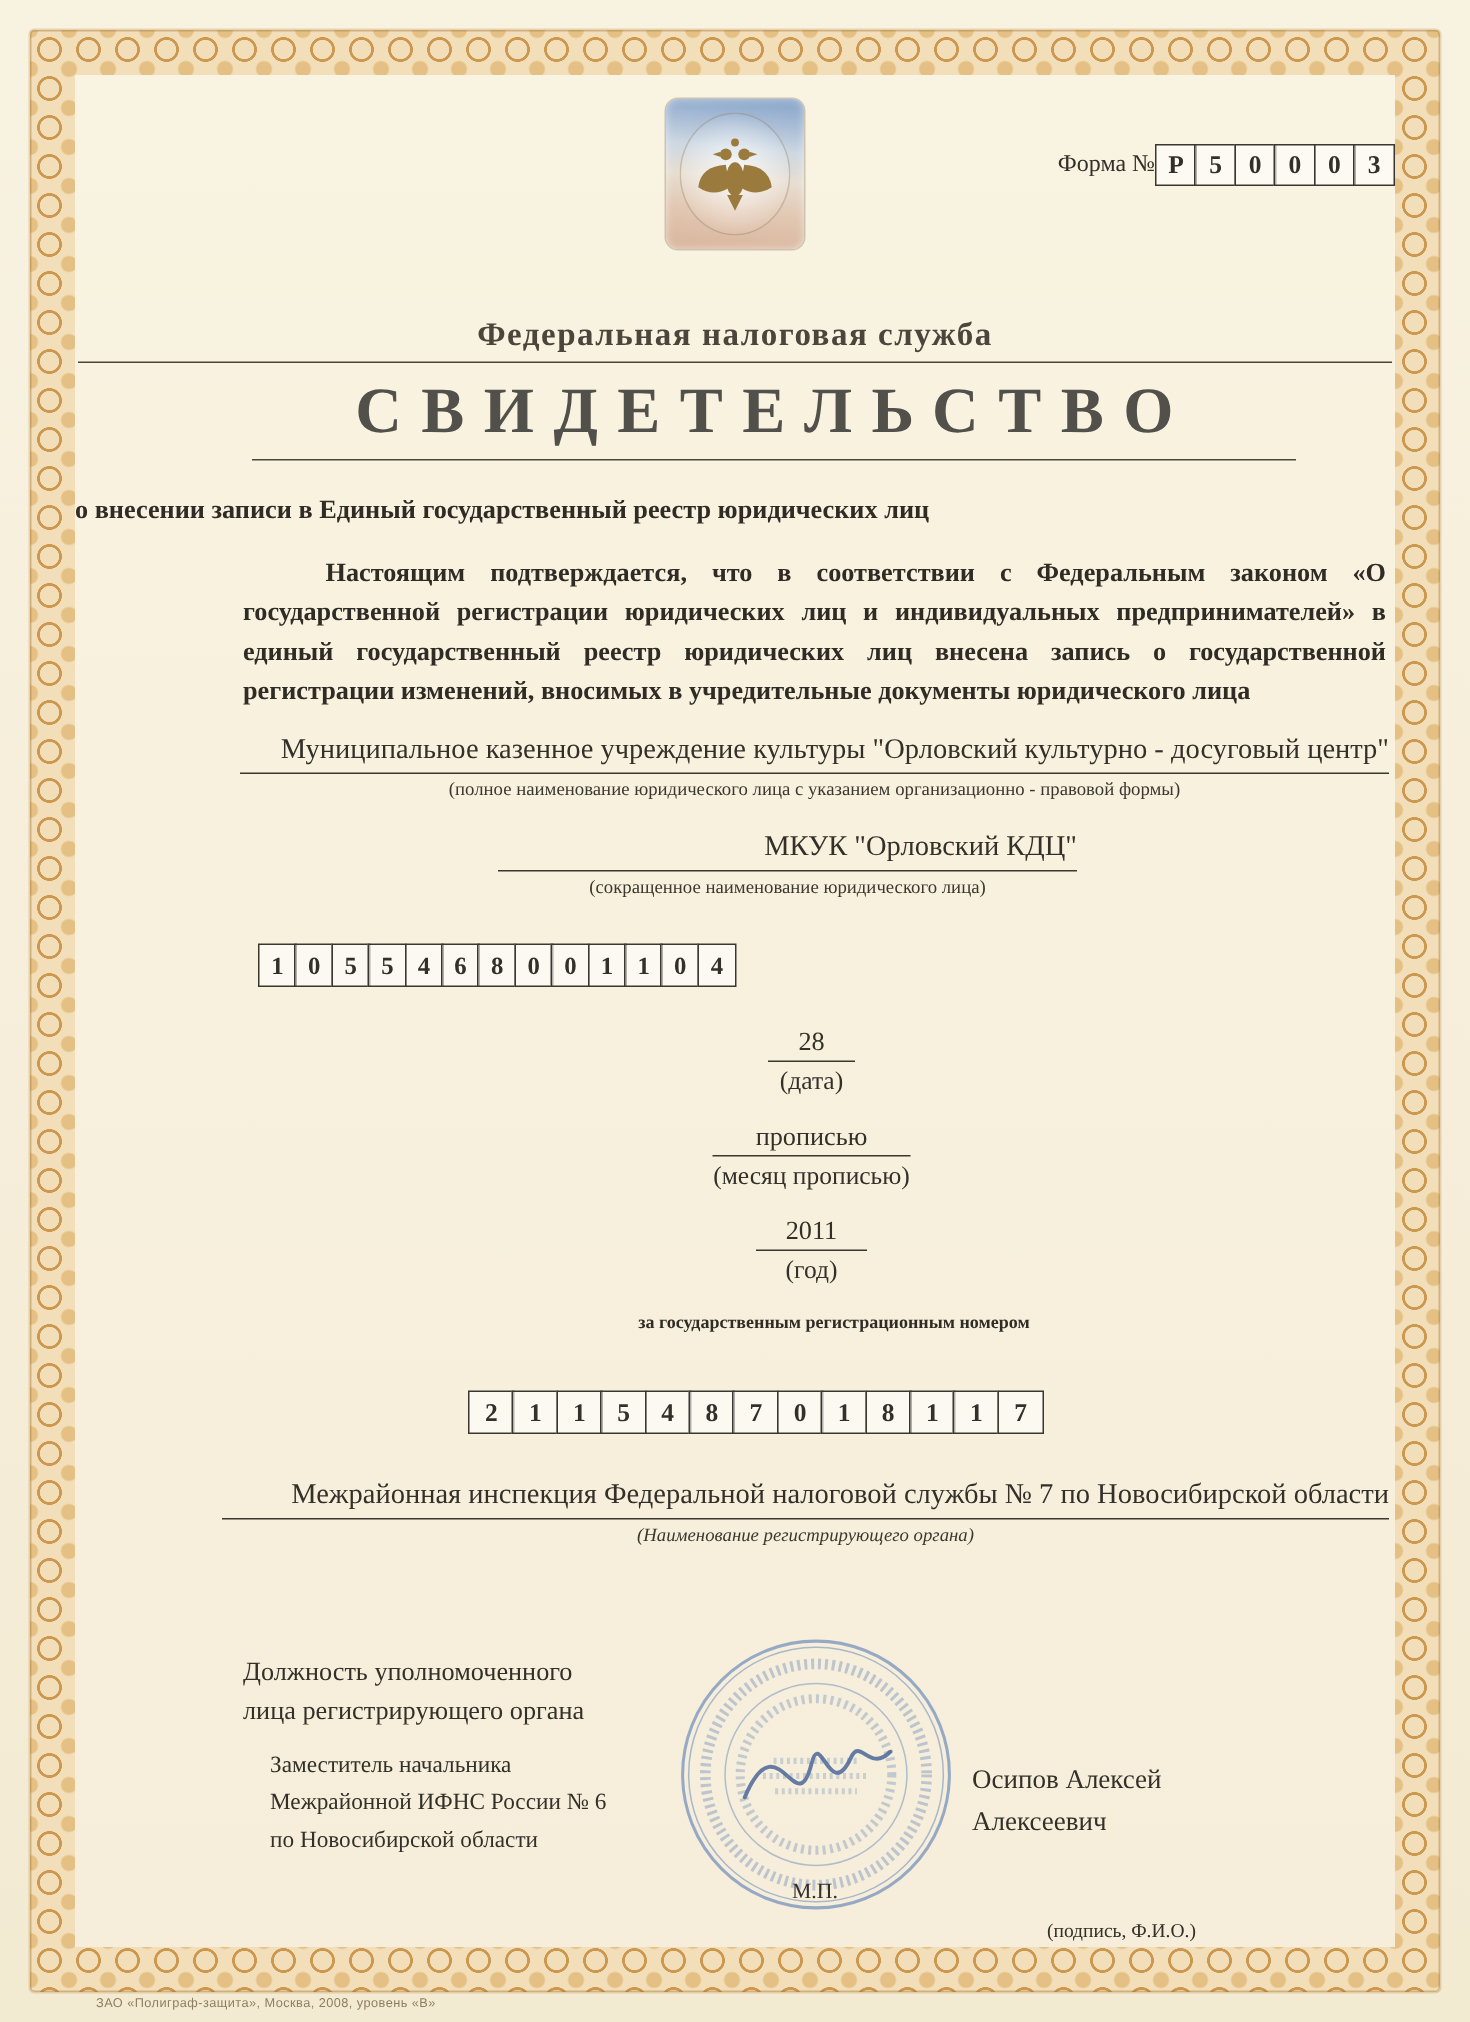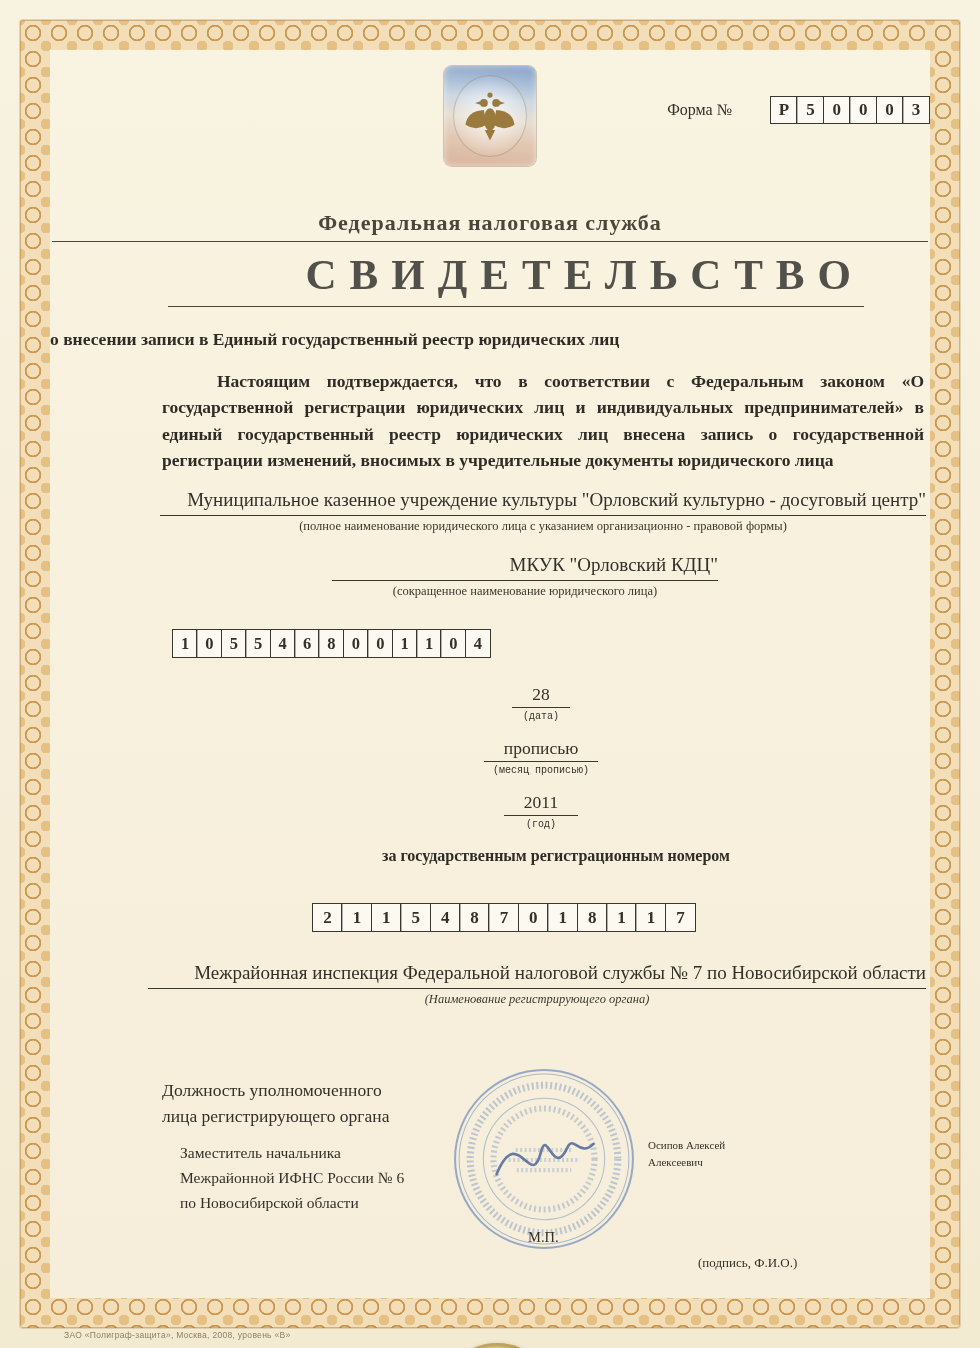--- a/index.html
+++ b/index.html
@@ -29,34 +29,34 @@
   .emblem{
     position:relative;width:92px;height:100px;margin:16px auto 0;border-radius:8px;
     background:linear-gradient(185deg,#86a3c8 0%,#a9bdd6 18%,#cdd8e2 34%,#e7ded2 52%,#e2c9b4 72%,#d9b49c 100%);
     box-shadow:0 0 0 1px rgba(150,140,120,.45), inset 0 0 6px rgba(255,255,255,.5);
     display:flex;align-items:center;justify-content:center;
   }
   .emblem::before{content:"";position:absolute;inset:9px;border-radius:50%;
     background:radial-gradient(circle,rgba(255,255,255,.8),rgba(255,255,255,.05) 72%);
     box-shadow:inset 0 0 0 1px rgba(140,120,90,.35);}
   .emblem svg{position:relative;z-index:1;}
-  .form-row{position:absolute;right:0;top:30px;display:flex;align-items:center;gap:38px;}
+  .form-row{position:absolute;right:0;top:30px;display:flex;align-items:center;}
   .form-label{font-size:16px;}
   .boxes{display:flex;}
   .box{
     width:26px;height:26px;border:1.6px solid #3a372f;margin-left:-1.6px;
     display:flex;align-items:center;justify-content:center;
     font-weight:bold;font-size:17px;background:rgba(255,255,255,.6);
   }
   .box:first-child{margin-left:0;}
   
   .agency-wrap{margin:24px 2px 0;border-bottom:1.5px solid #4b463c;padding-bottom:5px;}
   .agency{text-align:center;font-weight:bold;font-size:22px;letter-spacing:1px;color:#4b463c;}
   .title{
-    margin:8px 66px 0 118px;text-align:right;font-weight:bold;font-size:43px;
+    margin:8px 66px 0 118px;text-align:center;font-weight:bold;font-size:43px;
     letter-spacing:13px;color:#52504a;border-bottom:1.6px solid #4b463c;padding-bottom:7px;
   }
   .subtitle{margin-top:22px;text-align:left;font-weight:bold;font-size:17.5px;color:#2f2c26;}
   .bodytext{
     margin:18px 6px 0 112px;text-align:justify;text-align-last:left;
     font-weight:bold;font-size:17.5px;line-height:1.5;text-indent:55px;color:#2f2c26;
   }
   .u-line{border-bottom:1.2px solid #3a372f;text-align:right;font-size:19px;padding-bottom:4px;}
   .caption{text-align:center;font-size:12.5px;margin-top:3px;color:#3b382f;}
   .fullname{margin:16px 4px 0 110px;}
@@ -65,35 +65,35 @@
   .shortname-cap{margin-left:282px;margin-right:212px;}
   
   .ogrn-row{margin:30px 0 0 110px;display:flex;align-items:center;}
   .ogrn-label{font-size:17.5px;flex:none;}
   .ogrn-row .boxes{margin-left:12px;}
   .ogrn-row .box{width:24px;height:27px;font-size:16.5px;}
   
   .date-row{margin:26px 0 0 102px;display:flex;align-items:center;gap:16px;flex-direction:column;}
   .d-col{text-align:center;}
   .d-val{border-bottom:1.2px solid #3a372f;padding:0 20px 2px;font-size:17.5px;}
-  .d-cap{font-size:10px;margin-top:3px;font-family:Liberation Mono, monospace;}
-  .grn-label{font-weight:bold;font-size:16px;margin-left:30px;padding-top:1px;color:#2f2c26;}
+  .d-cap{font-size:17px;margin-top:3px;}
+  .grn-label{font-weight:bold;font-size:12px;margin-left:30px;padding-top:1px;color:#2f2c26;}
   
   .grn-row{margin:38px 0 0 262px;}
   .grn-row .box{width:29px;height:27px;font-size:17px;}
   
   .authority{margin:30px 4px 0 98px;}
   .authority-cap{margin-left:98px;margin-right:4px;font-style:italic;}
   
   .sign-area{position:relative;height:218px;margin-top:70px;}
   .role-label{position:absolute;left:112px;top:0;font-size:17.5px;line-height:1.5;white-space:pre-line;}
   .position{position:absolute;left:130px;top:64px;font-size:15.5px;line-height:1.6;white-space:pre-line;}
   .stamp{position:absolute;left:398px;top:-14px;width:192px;height:192px;opacity:.85;}
   .mp{position:absolute;left:478px;top:152px;font-size:14.5px;}
-  .official-name{position:absolute;left:598px;top:60px;font-size:11px;line-height:1.55;white-space:pre-line;}
+  .official-name{position:absolute;left:598px;top:72px;font-size:18px;line-height:1.55;white-space:pre-line;}
   .sign-caption{position:absolute;left:648px;top:178px;font-size:13px;}
   
   .seal-area{position:relative;height:150px;margin-top:48px;}
   .gold-seal{
     position:absolute;left:390px;top:0;width:114px;height:114px;border-radius:50%;
     background:radial-gradient(circle at 36% 30%,#ecddab,#d6ba6f 52%,#c3a254 78%,#d0b573 100%);
     box-shadow:inset 0 0 0 3px rgba(160,130,60,.35), inset 0 0 14px rgba(120,90,30,.35), 0 1px 4px rgba(150,120,60,.35);
     display:flex;align-items:center;justify-content:center;
   }
   .gold-seal::before{content:"";position:absolute;inset:8px;border-radius:50%;border:1px dashed rgba(125,95,35,.55);}

